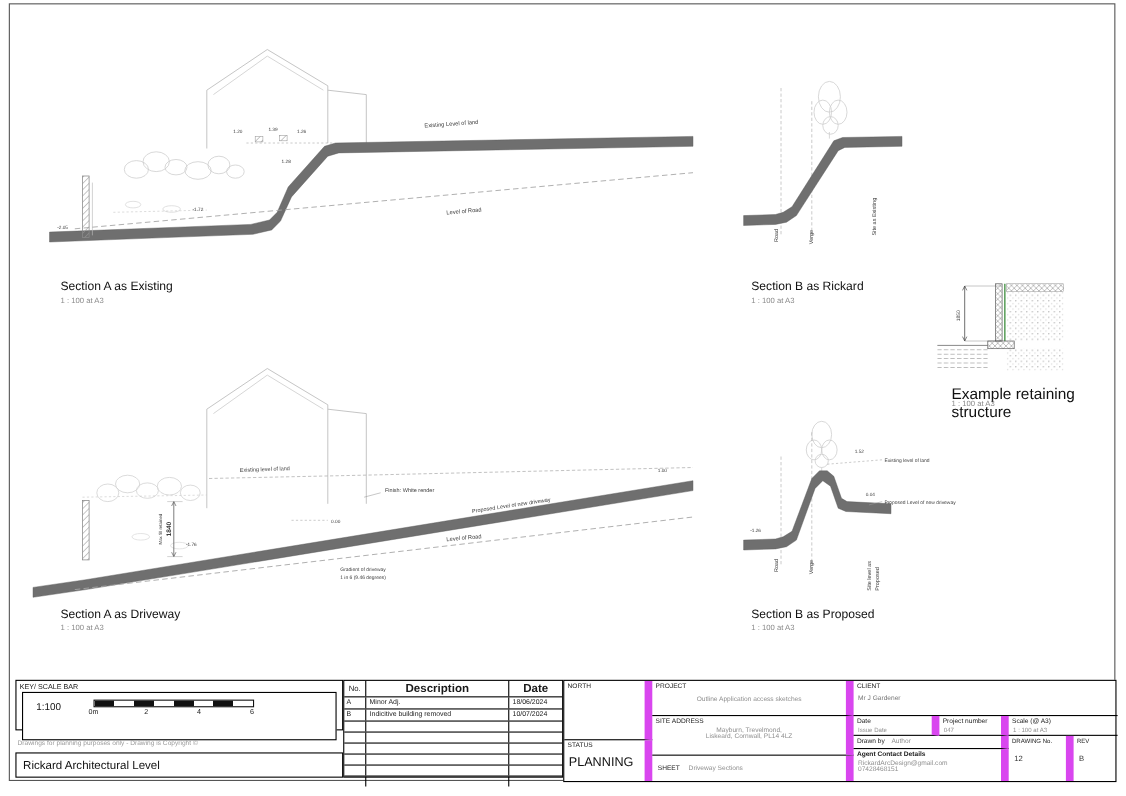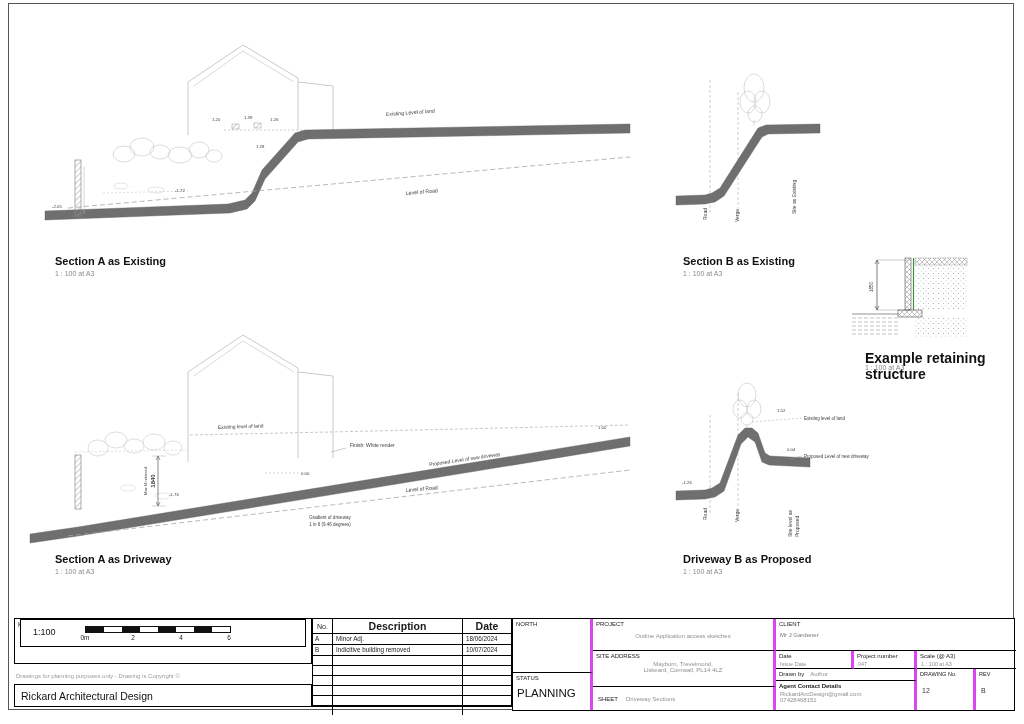--- a/index.html
+++ b/index.html
@@ -1,26 +1,26 @@
 <!DOCTYPE html>
 <html><head>
 <meta charset="utf-8">
 <style>
   html,body{margin:0;padding:0;background:#e9e9e9;}
   .sheet{position:relative;width:1024px;height:724px;background:#ffffff;overflow:hidden;
          font-family:"Liberation Sans", sans-serif;color:#1a1a1a;margin:0 auto;}
   .abs{position:absolute;}
   .frame{position:absolute;left:8px;top:3px;width:1006px;height:707px;border:1px solid #555;box-sizing:border-box;}
-  .sec-title{font-size:11px;font-weight:bold;color:#111;}
+  .sec-title{font-size:11px;font-weight:normal;color:#111;}
   .sec-title.sm{font-size:14px;}
   .sec-scale{font-size:7px;color:#8a8a8a;}
   
   .box{position:absolute;border:1px solid #000;box-sizing:border-box;background:#fff;}
   .cell{position:absolute;box-sizing:border-box;}
-  .br{border-right:3px solid #d946ef;}
+  .br{border-right:7px solid #d946ef;}
   .bb{border-bottom:1px solid #000;}
   .lbl{font-size:6px;color:#222;}
   .lbl.b{font-weight:bold;}
   .val{font-size:6px;color:#8f8f8f;}
   .val.sm{font-size:5.5px;}
   .pad{padding:2px 3px;}
   .scalebar{position:absolute;height:5px;border:1px solid #111;
             background:repeating-linear-gradient(90deg,#111 0 18px,#fff 18px 36px);}
   .tick{position:absolute;font-size:6.5px;color:#222;width:20px;text-align:center;}
   .revrow{display:flex;border-bottom:1px solid #000;}
@@ -101,21 +101,21 @@
       <path d="M84,58 L84,64"></path>
     </g>
     <path d="M40,18 L40,152" stroke="#b0b0b0" stroke-width="0.6" stroke-dasharray="3,2" fill="none"></path>
     <path d="M68,30 L68,152" stroke="#b0b0b0" stroke-width="0.6" stroke-dasharray="3,2" fill="none"></path>
     <path d="M6,134 L35,133 L42,131 L50,126 L88,66 L96,63 L150,62
              L150,71 L98,72 L92,75 L54,134 L45,140 L35,142 L6,143 Z" fill="#6f6f6f" stroke="#5d5d5d" stroke-width="0.4"></path>
     <text x="37" y="158" font-size="5" transform="rotate(-90 37 158)">Road</text>
     <text x="69" y="160" font-size="5" transform="rotate(-90 69 160)">Verge</text>
     <text x="126" y="152" font-size="5" transform="rotate(-90 126 152)">Site as Existing</text>
   </svg>
-  <div class="abs sec-title" style="left:683px;top:255px">Section B as Existing</div>
+  <div class="abs sec-title" style="left:683px;top:255px">Section B as Rickard</div>
   <div class="abs sec-scale" style="left:683px;top:270px">1 : 100 at A3</div>
 
   <svg class="abs" style="left:852px;top:252px" width="130" height="92" viewBox="0 0 130 92">
     <path d="M25,8 L58,8 M25,58 L58,58" stroke="#999" stroke-width="0.5"></path>
     <path d="M25,8 L25,58" stroke="#444" stroke-width="0.7"></path>
     <path d="M23,12 L25,8 L27,12 M23,54 L25,58 L27,54" stroke="#444" stroke-width="0.6" fill="none"></path>
     <text x="21" y="40" font-size="4.5" transform="rotate(-90 21 40)">1850</text>
     <rect x="63" y="6" width="52" height="7" fill="url(#p-xhatch)" stroke="#8a8a8a" stroke-width="0.4"></rect>
     <rect x="63" y="13" width="52" height="45" fill="url(#p-dots)"></rect>
     <rect x="53" y="6" width="6" height="52" fill="url(#p-xhatch)" stroke="#555" stroke-width="0.6"></rect>
@@ -185,37 +185,37 @@
     <text x="134" y="55" font-size="4.5">Existing level of land</text>
     <text x="134" y="93" font-size="4.5">Proposed Level of new driveway</text>
     <text x="107" y="47" font-size="4.3" fill="#555">1.52</text>
     <text x="117" y="86" font-size="4.3" fill="#555">0.04</text>
     <text x="12" y="119" font-size="4.3" fill="#555">-1.26</text>
     <text x="37" y="155" font-size="5" transform="rotate(-90 37 155)">Road</text>
     <text x="69" y="157" font-size="5" transform="rotate(-90 69 157)">Verge</text>
     <text x="122" y="172" font-size="5" transform="rotate(-90 122 172)">Site level as</text>
     <text x="129" y="172" font-size="5" transform="rotate(-90 129 172)">Proposed</text>
   </svg>
-  <div class="abs sec-title" style="left:683px;top:553px">Driveway B as Proposed</div>
+  <div class="abs sec-title" style="left:683px;top:553px">Section B as Proposed</div>
   <div class="abs sec-scale" style="left:683px;top:568px">1 : 100 at A3</div>
 
   <div class="box" style="left:14px;top:618px;width:298px;height:46px">
     <div class="lbl pad" style="font-size:6.5px">KEY/ SCALE BAR</div>
-    <div class="box" style="left:5px;top:0;width:286px;height:28px;border-width:1px">
+    <div class="box" style="left:5px;top:10px;width:286px;height:44px;border-width:1px">
       <div class="abs" style="left:12px;top:7px;font-size:9px;color:#111">1:100</div>
       <div class="scalebar" style="left:64px;top:6px;width:144px"></div>
       <div class="tick" style="left:54px;top:14px">0m</div>
       <div class="tick" style="left:102px;top:14px">2</div>
       <div class="tick" style="left:150px;top:14px">4</div>
       <div class="tick" style="left:198px;top:14px">6</div>
     </div>
   </div>
   <div class="abs" style="left:16px;top:673px;font-size:6px;color:#9a9a9a">Drawings for planning purposes only - Drawing is Copyright ©</div>
   <div class="box" style="left:14px;top:684px;width:298px;height:23px">
-    <div class="abs" style="left:6px;top:5px;font-size:10.5px;color:#111">Rickard Architectural Design</div>
+    <div class="abs" style="left:6px;top:5px;font-size:10.5px;color:#111">Rickard Architectural Level</div>
   </div>
 
   <div class="box" style="left:312px;top:618px;width:200px;height:89px">
     <div class="revrow" style="height:14px">
       <div class="rc c0" style="font-size:7px;text-align:center;padding-top:4px">No.</div>
       <div class="rc c1 rev-head" style="font-size:10.5px;padding-top:1px">Description</div>
       <div class="rc c2 rev-head" style="font-size:10.5px;padding-top:1px">Date</div>
     </div>
     <div class="revrow" style="height:10px;font-size:6.3px">
       <div class="rc c0" style="padding:1px 2px">A</div>

